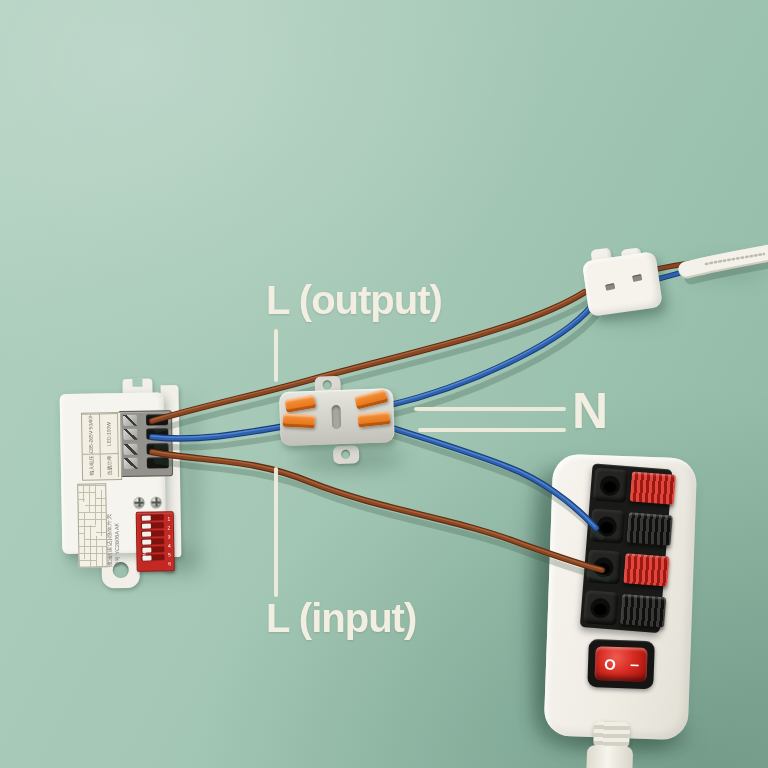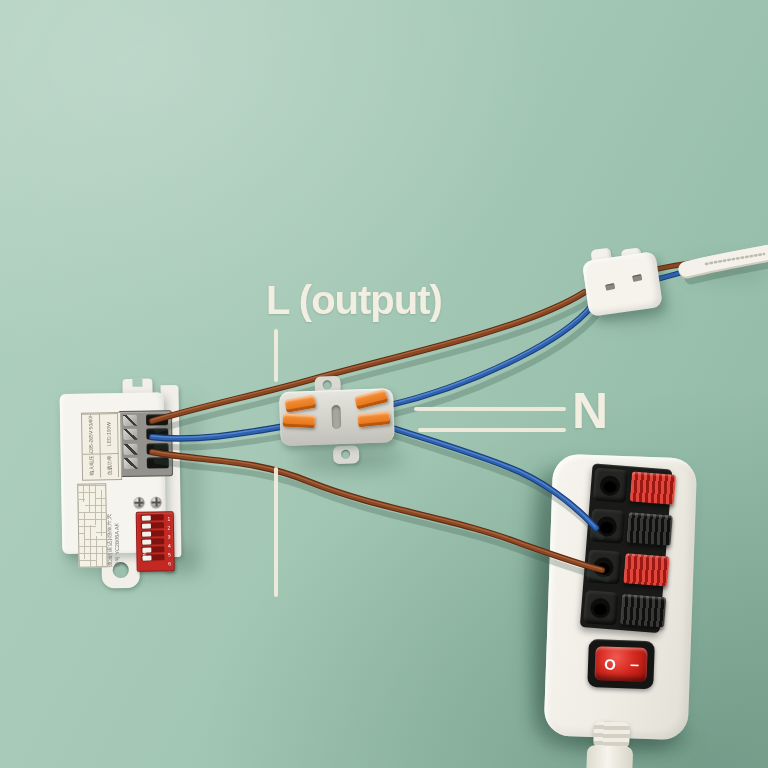--- a/index.html
+++ b/index.html
@@ -339,18 +339,19 @@
     <div class="ch2-bump" style="left:12px;top:0;"></div>
     <div class="ch2-bump" style="left:42px;top:4px;"></div>
     <div id="ch2-body">
       <div class="ch2-slot" style="left:20px;top:26px;transform:rotate(-4deg);"></div>
       <div class="ch2-slot" style="left:48px;top:21px;transform:rotate(-4deg);"></div>
     </div>
   </div>
 
   <div class="ann" id="ann-lout">L (output)</div>
   <div class="ann" id="ann-n">N</div>
+  <div class="ann" id="ann-lin">L (input)</div>
   <div class="ann-line" id="vline1"></div>
   <div class="ann-line" id="vline2"></div>
   <div class="ann-line" id="hline1"></div>
   <div class="ann-line" id="hline2"></div>
 
 </div>
 
 </body></html>

